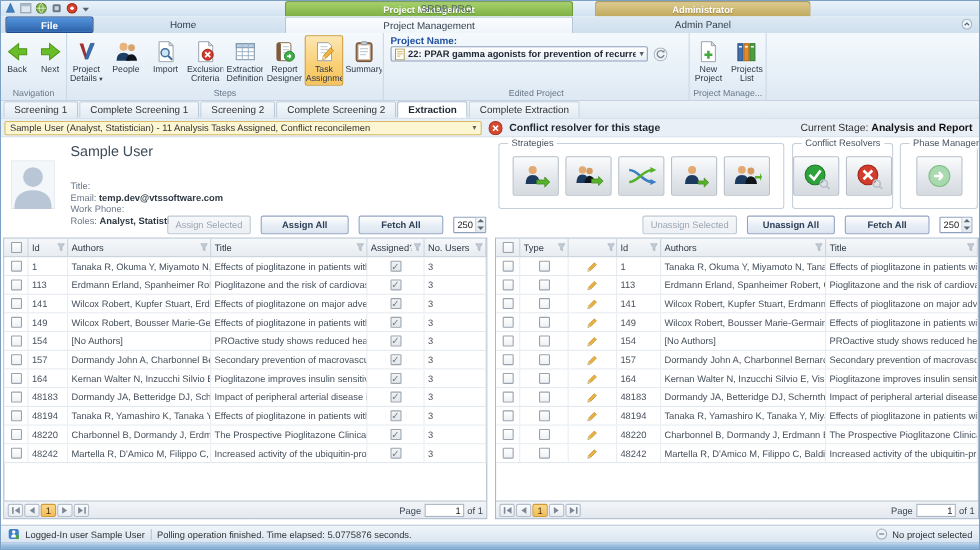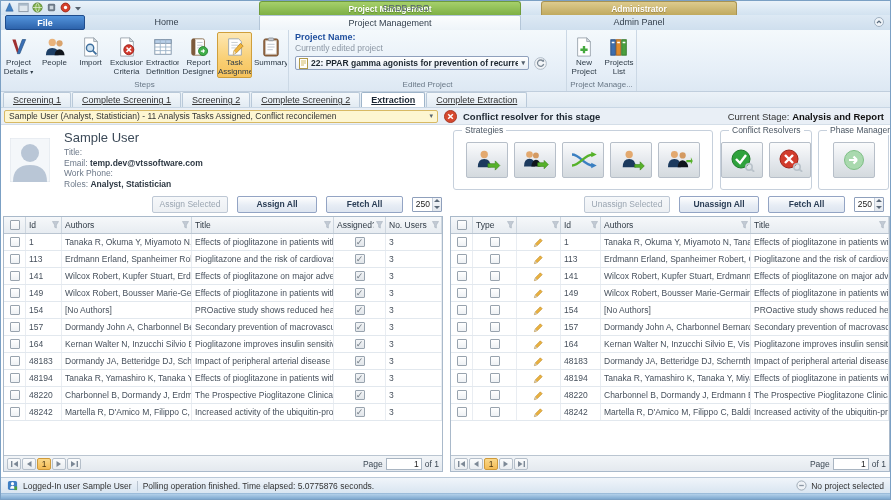--- a/index.html
+++ b/index.html
@@ -37,36 +37,36 @@
   .rg-ep{padding:2px 4px 0 6px;flex:1;}
   .ep-title{font-size:9px;font-weight:bold;color:#1f4f9e;}
   .ep-sub{font-size:8.5px;color:#8b96a3;margin:1px 0 3px;}
   .ep-row{display:flex;align-items:center;gap:5px;}
   .ep-combo{width:234px;height:14px;border:1px solid #8fa0bc;border-radius:2px;background:linear-gradient(#fff,#e8eef6);display:flex;align-items:center;font-size:8.5px;font-weight:bold;color:#1d2730;padding:0 3px;gap:3px;}
   .ep-text{flex:1;white-space:nowrap;overflow:hidden;}
   .ep-arr{font-size:7px;color:#55616e;}
 
   
   .stagetabs{position:absolute;top:91px;left:0;right:0;height:16px;background:linear-gradient(#ecf2f8,#dfe9f2);display:flex;align-items:flex-end;padding-left:2px;border-bottom:1px solid #c8d6e4;}
-  .stab{height:15px;line-height:14px;padding:0 9px;font-size:9px;color:#333;background:linear-gradient(#f4f8fb,#e2ebf3);border:1px solid #b9c9d9;border-bottom:none;border-radius:2px 2px 0 0;margin-right:1px;white-space:nowrap;text-decoration:underline;}
+  .stab{height:15px;line-height:14px;padding:0 9px;font-size:9px;color:#333;background:linear-gradient(#f4f8fb,#e2ebf3);border:1px solid #b9c9d9;border-bottom:none;border-radius:2px 2px 0 0;margin-right:1px;white-space:nowrap;}
   .stab.active{background:#fff;border-color:#9fb5ca;font-weight:bold;color:#1c2835;}
 
   
   .conflictbar{position:absolute;top:107px;left:0;right:0;height:17px;background:#e9eff6;display:flex;align-items:center;padding:0 6px 0 3px;gap:6px;border-bottom:1px solid #d4dee8;}
   .cf-combo{width:434px;height:13px;background:#fdf6d2;border:1px solid #d8b964;border-radius:2px;font-size:8.5px;color:#333;display:flex;align-items:center;padding:0 4px;gap:4px;flex:none;}
   .cf-combo .txt{flex:1;white-space:nowrap;overflow:hidden;}
   .cf-label{font-size:9.5px;font-weight:bold;color:#1c2630;white-space:nowrap;}
   .cf-stage{margin-left:auto;font-size:9.5px;color:#333;white-space:nowrap;}
   .cf-stage b{color:#111;}
 
   .content{position:absolute;top:124px;left:0;right:0;bottom:22px;background:#fff;}
 
   
   .userpanel{position:absolute;left:9px;top:129px;display:flex;gap:14px;}
-  .uname{font-size:13px;color:#3c4a58;margin-bottom:2px;}
+  .uname{font-size:13px;color:#3c4a58;margin-bottom:19px;}
   .uline{font-size:8.5px;color:#6c7888;line-height:10.5px;}
   .uline b{color:#2e3944;}
 
   
   .gbox{position:absolute;top:129px;height:60px;border:1px solid #c6d0dc;border-radius:3px;background:#fff;}
   .gb-title{position:absolute;top:-6px;left:8px;background:#fff;padding:0 3px;font-size:8.5px;color:#4a5663;white-space:nowrap;}
   .gb-body{display:flex;align-items:center;justify-content:center;gap:6px;height:100%;}
   .gbtn{width:42px;height:36px;border:1px solid #b7bfc9;border-radius:2px;background:linear-gradient(#fafbfc,#e2e6eb 60%,#d4dade);display:flex;align-items:center;justify-content:center;}
 
   
@@ -159,20 +159,41 @@
       <div class="rtab" style="left:540px;width:196px;">Admin Panel</div>
     <span class="collapse-btn icon" id="collapse-icon">
         <svg width="10" height="10" viewBox="0 0 10 10">
           <circle cx="5" cy="5" r="4.5" fill="#eef3f8" stroke="#9fb0c0"></circle>
           <path d="M3 6 L5 4 L7 6" fill="none" stroke="#5a6b7c" stroke-width="1.2"></path>
         </svg>
       </span>
   </div>
 
   <div class="ribbon" id="ribbon">
+      <div class="rgroup" style="width:60px;">
+        <div class="rg-items">
+          <div class="rbtn wide">
+            <span class="icon">
+              <svg width="22" height="22" viewBox="0 0 24 24">
+                <path d="M13 4 L3 12 L13 20 L13 15 H21 V9 H13 Z" fill="#69be28" stroke="#4e9415"></path>
+              </svg>
+            </span>
+            <span class="rlbl">Back</span>
+          </div>
+          <div class="rbtn wide">
+            <span class="icon">
+              <svg width="22" height="22" viewBox="0 0 24 24">
+                <path d="M11 4 L21 12 L11 20 L11 15 H3 V9 H11 Z" fill="#69be28" stroke="#4e9415"></path>
+              </svg>
+            </span>
+            <span class="rlbl">Next</span>
+          </div>
+        </div>
+        <div class="rg-label">Navigation</div>
+      </div>
       <div class="rgroup" style="width:288px;">
         <div class="rg-items">
           <div class="rbtn">
             <span class="icon">
               <svg width="20" height="20" viewBox="0 0 24 24">
                 <path d="M4 3 L8 3 L11.5 15 L10 20 Z" fill="#9f3030"></path>
                 <path d="M10 20 L13 20 L20 3 L16 3 L11.5 15 Z" fill="#3a6fb5" stroke="#24507e" stroke-width="0.8"></path>
               </svg>
             </span>
             <span class="rlbl">Project Details <span style="font-size:6px;">▾</span></span>
@@ -253,21 +274,20 @@
               </svg>
             </span>
             <span class="rlbl">Summary</span>
           </div>
         </div>
         <div class="rg-label">Steps</div>
       </div>
       <div class="rgroup" style="width:278px;">
         <div class="rg-ep">
           <div class="ep-title">Project Name:</div>
-          <div class="ep-sub">Currently edited project</div>
           <div class="ep-row">
             <div class="ep-combo">
               <span class="icon">
                 <svg width="9" height="11" viewBox="0 0 9 11">
                   <rect x="0.5" y="0.5" width="8" height="10" fill="#fff" stroke="#b09a4a"></rect>
                   <path d="M2 3 H7 M2 5 H7 M2 7 H5" stroke="#c9a93e" stroke-width="0.8"></path>
                 </svg>
               </span>
               <span class="ep-text">22: PPAR gamma agonists for prevention of recurrent stroke</span>
               <span class="ep-arr">▾</span>

